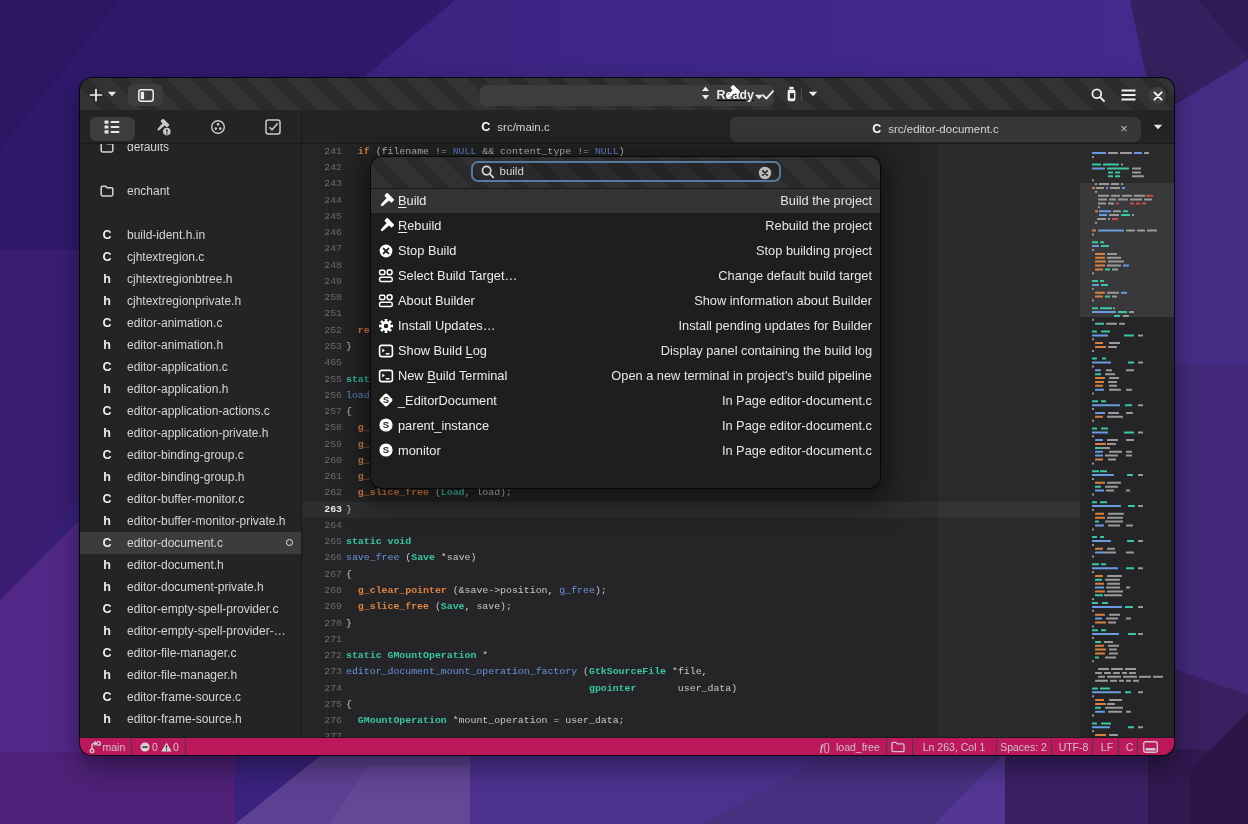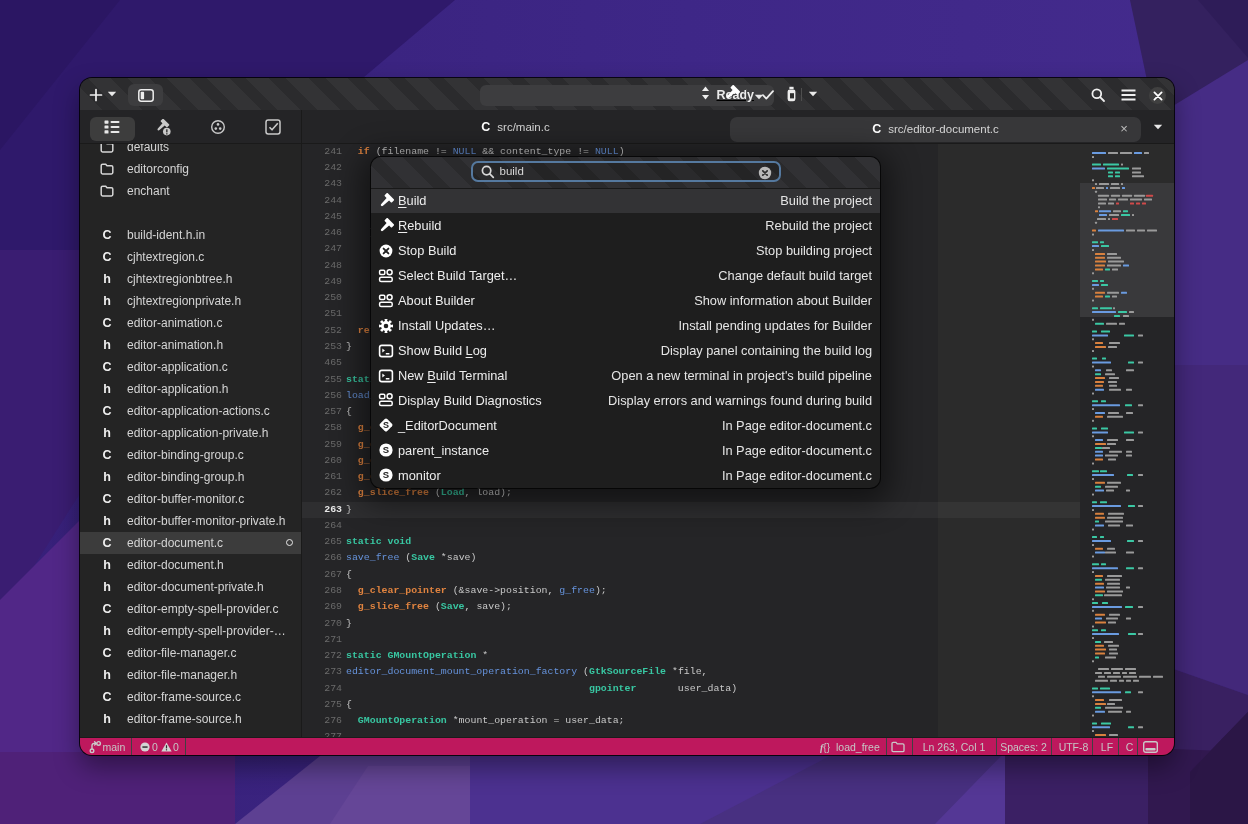--- a/index.html
+++ b/index.html
@@ -202,26 +202,20 @@
       </svg>
     </div>
   <div class="vdiv"></div>
 
   <div class="sidebar">
 <div class="frow" style="top:-8px">
         <svg class="fic" width="16" height="16" viewBox="0 0 16 16">
           <path d="M2.2 4.6 q0-1.4 1.4-1.4 h3.1 l1.3 1.5 h4.4 q1.4 0 1.4 1.4 v5.5 q0 1.4 -1.4 1.4 h-8.8 q-1.4 0 -1.4-1.4 z" fill="none" stroke="#d5d5d5" stroke-width="1.5"></path>
         </svg>
         <span class="fname">defaults</span>
-      </div>
-<div class="frow" style="top:14px">
-        <svg class="fic" width="16" height="16" viewBox="0 0 16 16">
-          <path d="M2.2 4.6 q0-1.4 1.4-1.4 h3.1 l1.3 1.5 h4.4 q1.4 0 1.4 1.4 v5.5 q0 1.4 -1.4 1.4 h-8.8 q-1.4 0 -1.4-1.4 z" fill="none" stroke="#d5d5d5" stroke-width="1.5"></path>
-        </svg>
-        <span class="fname">editorconfig</span>
       </div>
 <div class="frow" style="top:36px">
         <svg class="fic" width="16" height="16" viewBox="0 0 16 16">
           <path d="M2.2 4.6 q0-1.4 1.4-1.4 h3.1 l1.3 1.5 h4.4 q1.4 0 1.4 1.4 v5.5 q0 1.4 -1.4 1.4 h-8.8 q-1.4 0 -1.4-1.4 z" fill="none" stroke="#d5d5d5" stroke-width="1.5"></path>
         </svg>
         <span class="fname">enchant</span>
       </div>
 <div class="frow" style="top:80px">
         <span class="lang">C</span>
         <span class="fname">build-ident.h.in</span>
@@ -852,31 +846,20 @@
           <svg class="ric" width="16" height="16" viewBox="0 0 16 16">
             <rect x="1.6" y="2.4" width="12.8" height="11.2" rx="2.2" fill="none" stroke="#fff" stroke-width="1.6"></rect>
             <path d="M4.3 5.6 l2.6 2 -2.6 2z" fill="#fff"></path>
             <rect x="7.8" y="10" width="3.6" height="1.5" fill="#fff"></rect>
           </svg>
           <span class="plabel">New <u>B</u>uild Terminal</span>
           <span class="pcap"><span class="dim">Open a new terminal in project's build pipeline</span></span>
         </div>
 <div class="prow">
           <svg class="ric" width="16" height="16" viewBox="0 0 16 16">
-            <g fill="none" stroke="#fff" stroke-width="1.5">
-              <rect x="1.6" y="2.2" width="5.2" height="4.2" rx="1.2"></rect>
-              <circle cx="11.6" cy="4.3" r="2.5"></circle>
-              <rect x="1.6" y="9.2" width="12.6" height="4.4" rx="1.6"></rect>
-            </g>
-          </svg>
-          <span class="plabel">Display Build Diagnostics</span>
-          <span class="pcap"><span class="dim">Display errors and warnings found during build</span></span>
-        </div>
-<div class="prow">
-          <svg class="ric" width="16" height="16" viewBox="0 0 16 16">
             <rect x="2.9" y="2.9" width="10.2" height="10.2" rx="1.8" transform="rotate(45 8 8)" fill="#fff"></rect>
             <text x="8" y="11.2" font-family="Liberation Sans" font-size="9" font-weight="bold" fill="#222" text-anchor="middle">S</text>
           </svg>
           <span class="plabel">_EditorDocument</span>
           <span class="pcap"><span class="dim">In Page </span><span class="wh">editor-document.c</span></span>
         </div>
 <div class="prow">
           <svg class="ric" width="16" height="16" viewBox="0 0 16 16">
             <circle cx="8" cy="8" r="6.6" fill="#fff"></circle>
             <text x="8" y="11.4" font-family="Liberation Sans" font-size="9.5" font-weight="bold" fill="#222" text-anchor="middle">S</text>

